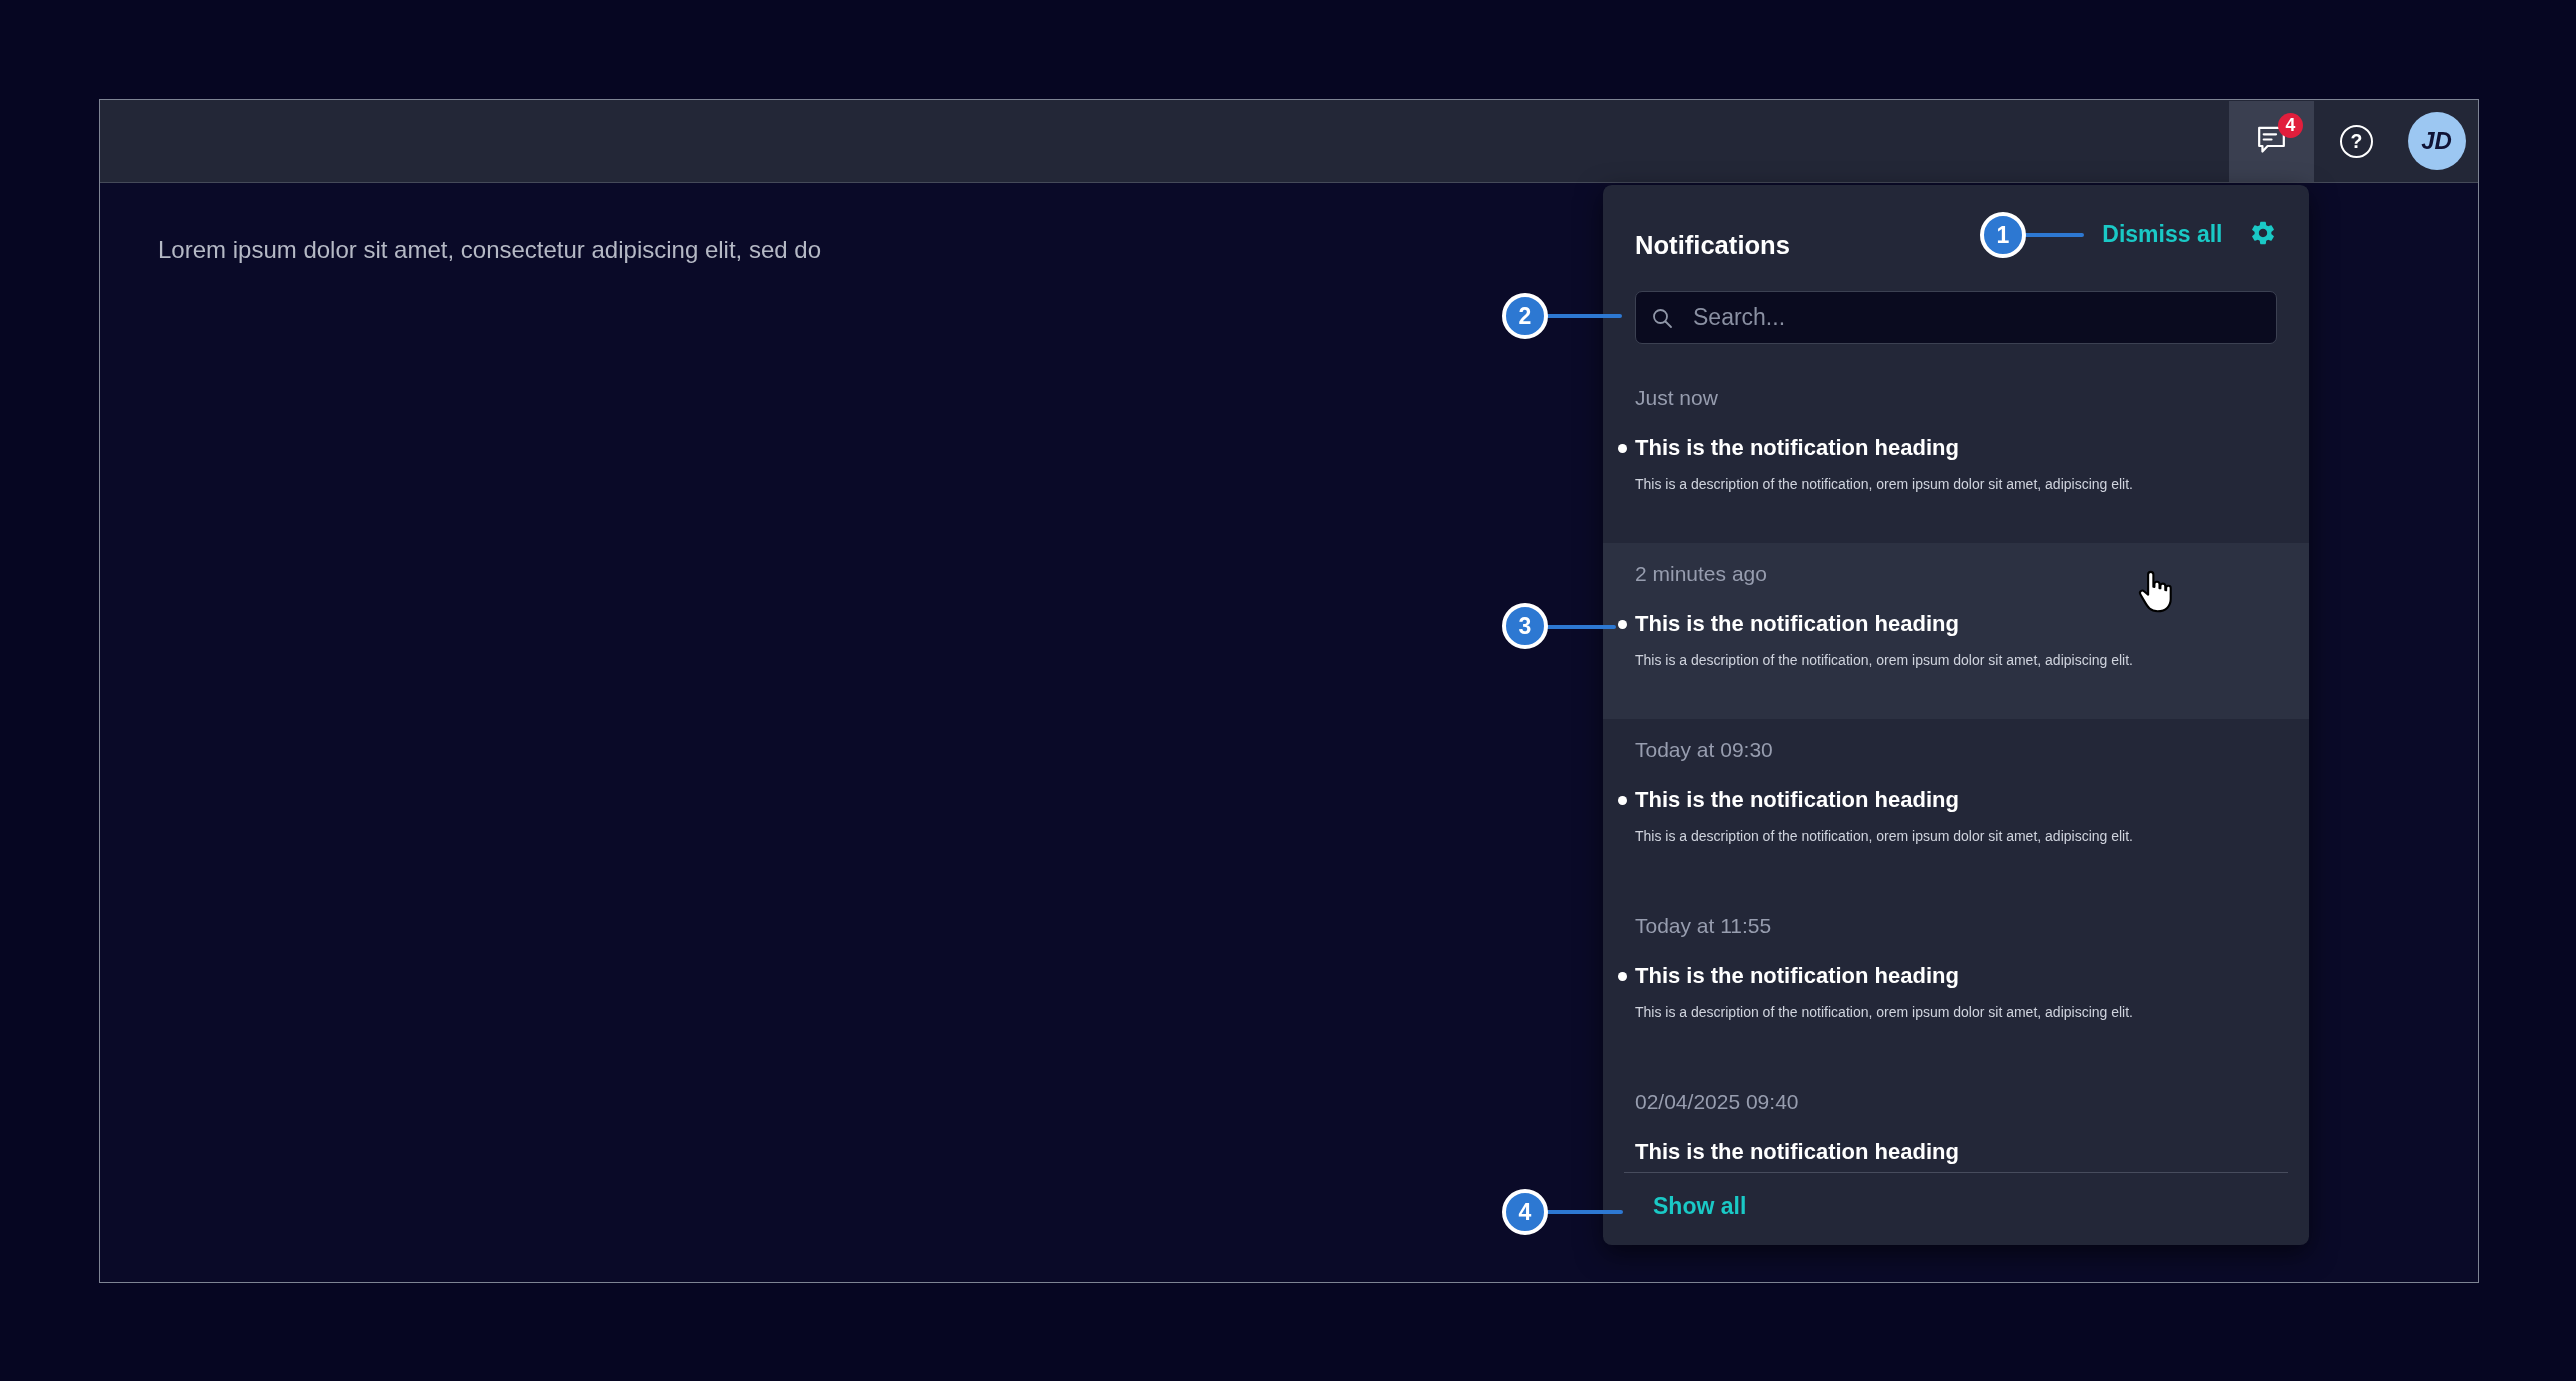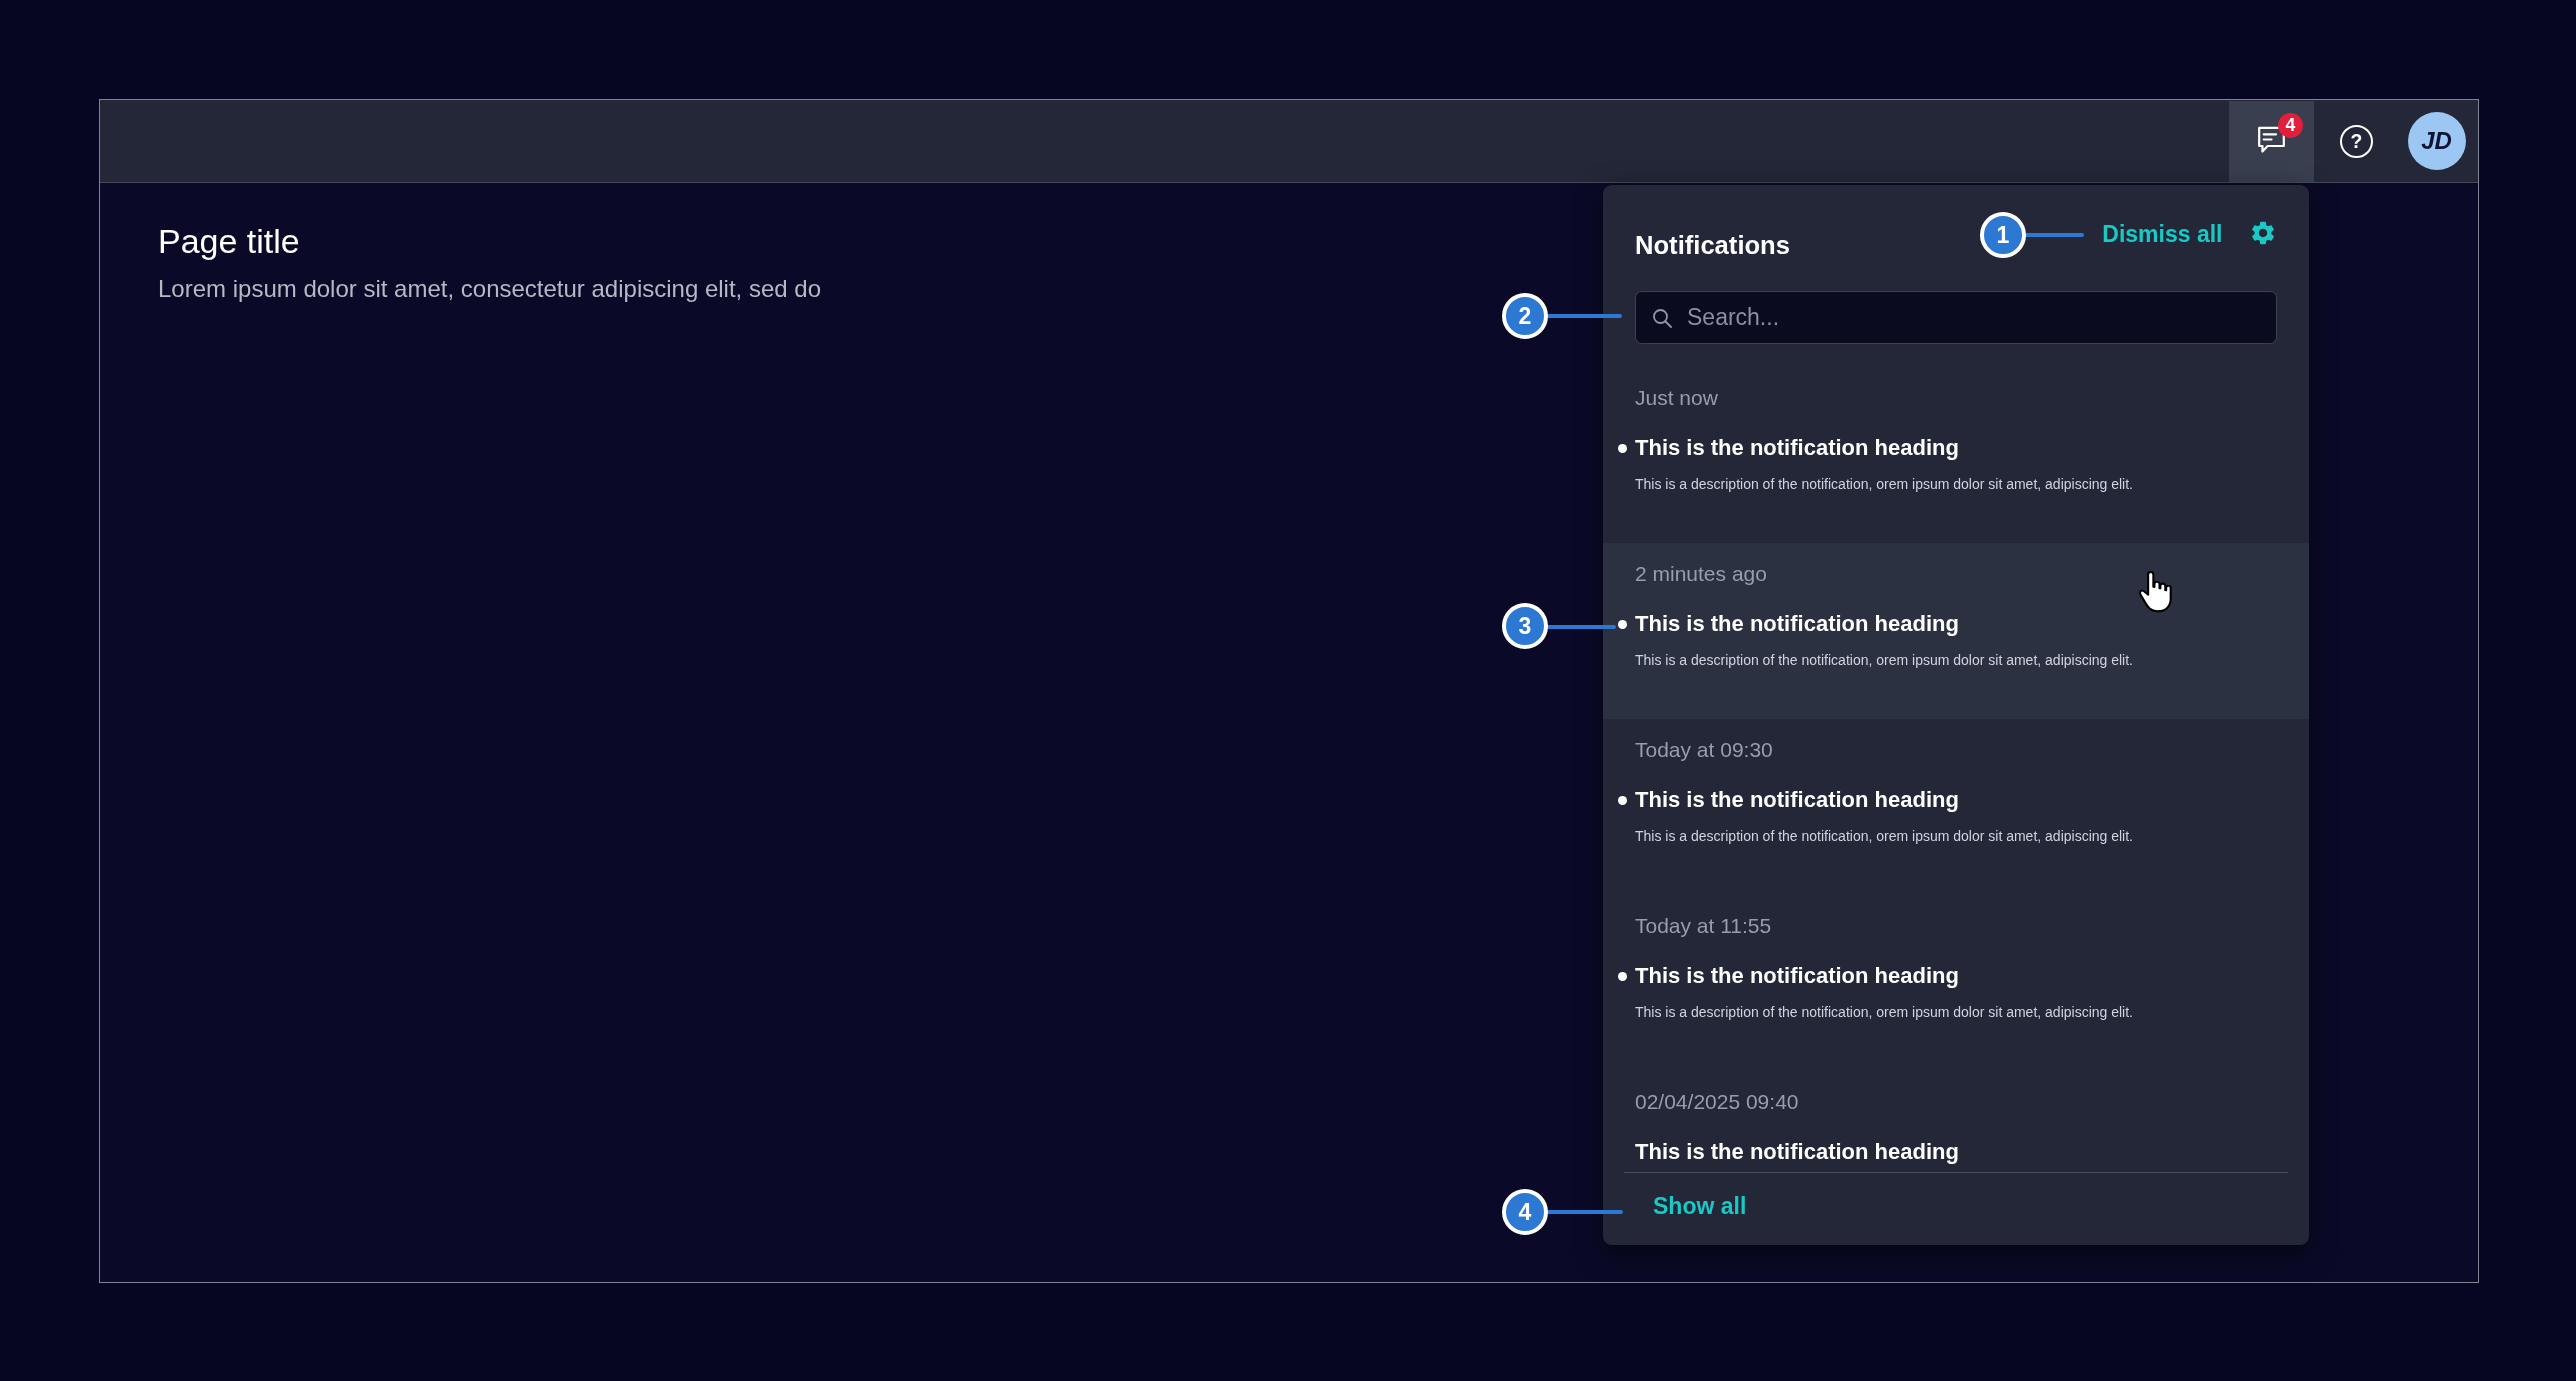--- a/index.html
+++ b/index.html
@@ -48,21 +48,21 @@
   .notif-panel{position:absolute;left:1603px;top:185px;width:706px;height:1060px;
                background:var(--panel-bg);border-radius:8.8px;
                box-shadow:0 8.8px 26.5px rgba(0,0,0,.55);overflow:hidden;display:flex;flex-direction:column;}
   .panel-header{padding:26.5px 32px 0;display:flex;align-items:center;height:72px;}
   .panel-title{font-size:25.6px;font-weight:bold;color:var(--text);flex:1;margin-top:22px;}
   .dismiss-all{font-size:23px;font-weight:bold;color:var(--accent);cursor:pointer;}
   .gear{margin-left:26.5px;cursor:pointer;display:flex;align-items:center;}
 
   .search-box{margin:34px 32px 0;height:53px;background:var(--search-bg);
               border:1.8px solid var(--search-border);border-radius:7px;
-              display:flex;align-items:center;padding:0 14px;gap:13px;}
+              display:flex;align-items:center;padding:0 14px;gap:19px;}
   .search-box input{flex:1;background:transparent;border:none;outline:none;
                     font-family:"Liberation Sans",sans-serif;font-size:23px;color:#dfe2ea;}
   .search-box input::placeholder{color:#8a90a2;}
 
   .notif-list{margin-top:23px;height:805px;overflow:hidden;}
   .notif-item{padding:17.6px 32px 30px;min-height:176px;cursor:pointer;}
   .notif-item.hovered{background:var(--hover-bg);}
   .notif-time{font-size:21px;line-height:26.5px;color:var(--text-muted);}
   .notif-heading{position:relative;margin-top:23px;font-size:22px;line-height:28px;
                  font-weight:bold;color:var(--text);}
@@ -95,21 +95,20 @@
       </span>
       <span class="badge">4</span>
     </div>
     <div class="icon-btn">
       <span class="help-circle">?</span>
     </div>
     <div class="avatar">JD</div>
   </div>
 
   <div class="page-content">
-    <div class="page-title">Page title</div>
     <div class="page-subtitle">Lorem ipsum dolor sit amet, consectetur adipiscing elit, sed do</div>
   </div>
 
 </div>
 
 <div class="notif-panel">
   <div class="panel-header">
     <div class="panel-title">Notifications</div>
     <div class="dismiss-all">Dismiss all</div>
     <div class="gear">

